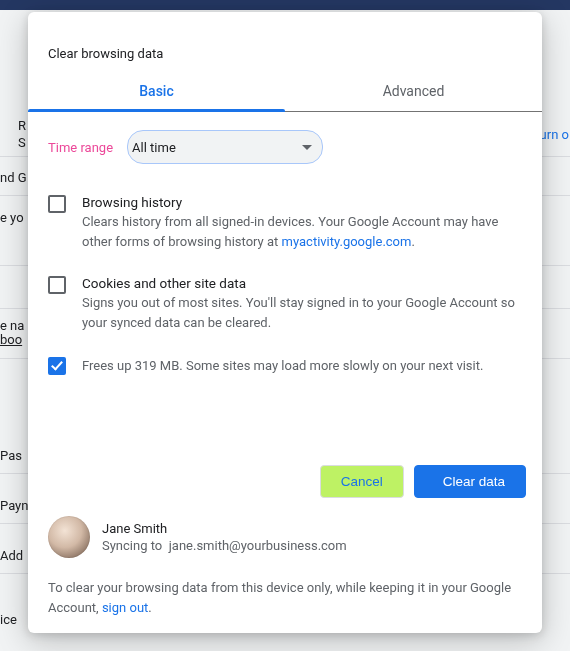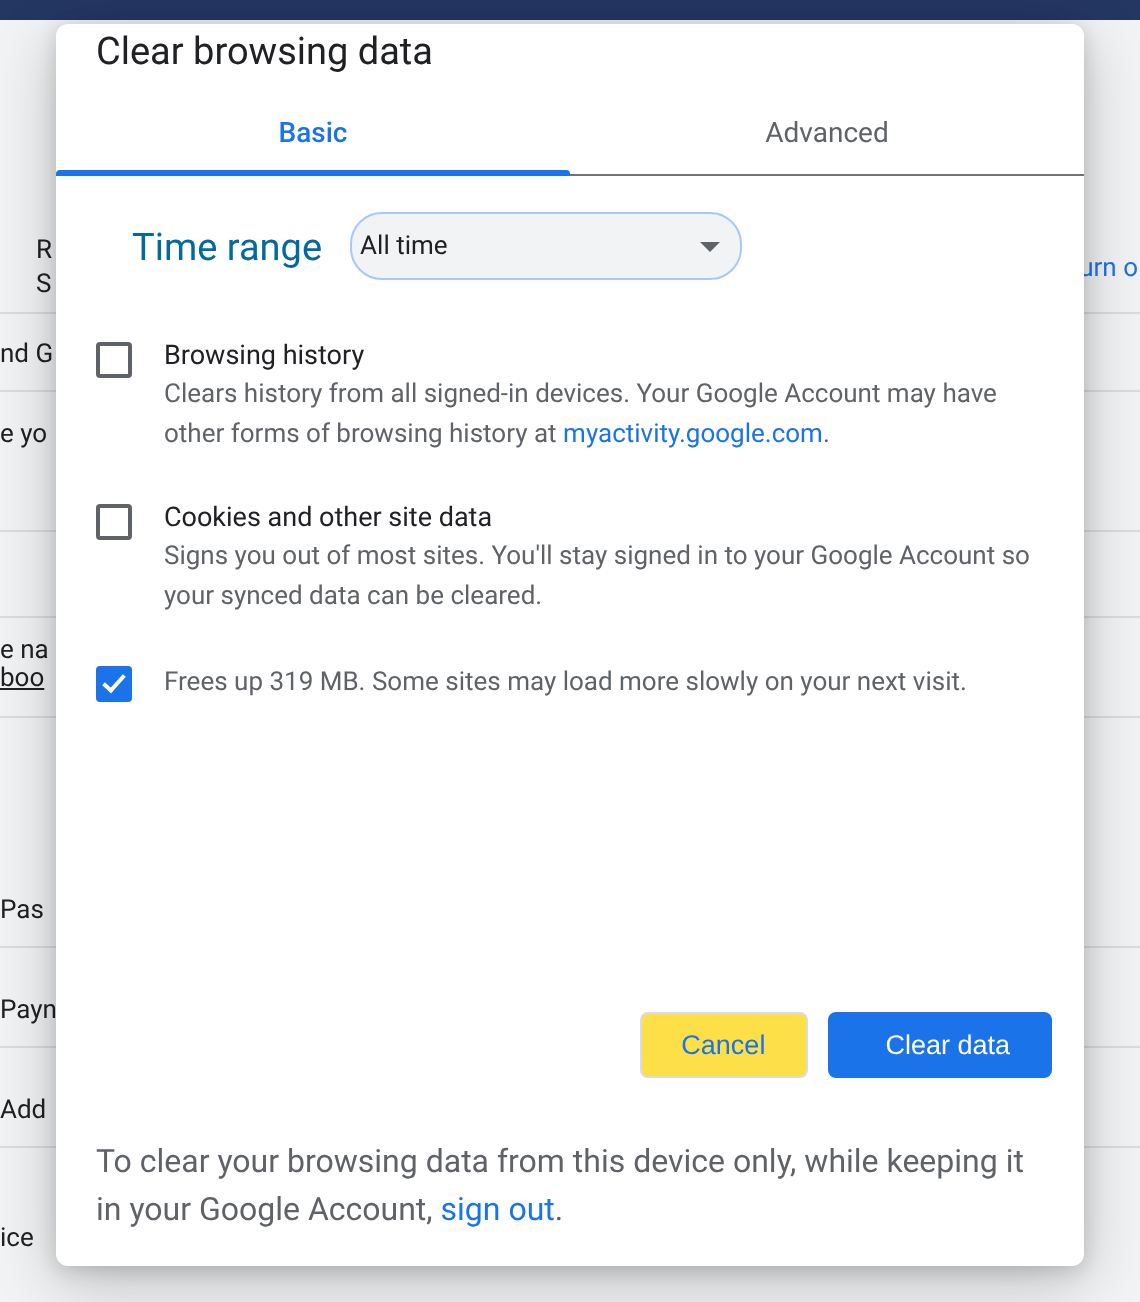--- a/index.html
+++ b/index.html
@@ -41,22 +41,22 @@
     top: 12px;
     width: 514px;
     height: 621px;
     background: #fff;
     border-radius: 6px;
     box-shadow: 0 2px 10px rgba(0,0,0,0.15), 0 8px 32px rgba(0,0,0,0.22);
     display: flex;
     flex-direction: column;
   }
   .dialog-title {
-    padding: 2px 20px 10px 20px;
-    font-size: 19px;
+    padding: 34px 20px 10px 20px;
+    font-size: 13px;
     color: #202124;
   }
   .tabs {
     display: flex;
     border-bottom: 1px solid #737373;
   }
   .tab {
     flex: 1;
     text-align: center;
     padding: 12px 0 12px 0;
@@ -83,23 +83,22 @@
     display: flex;
     flex-direction: column;
   }
   .time-row {
     display: flex;
     align-items: center;
     gap: 14px;
     margin-bottom: 18px;
   }
   .time-label {
-    color: #0369a1;
-    font-size: 19px;
-    margin-left: 18px;
+    color: #ec4899;
+    font-size: 13px;
   }
   .time-select {
     border: 1.5px solid #a8c7fa;
     border-radius: 16px;
     background: #f1f3f4;
     height: 34px;
     width: 196px;
     display: flex;
     align-items: center;
     justify-content: space-between;
@@ -161,21 +160,21 @@
     justify-content: flex-end;
     gap: 10px;
     padding: 12px 16px 14px;
   }
   .btn {
     font-size: 13.5px;
     border-radius: 4px;
     padding: 8px 20px;
     cursor: pointer;
     border: 1px solid #dadce0;
-    background: #fde047;
+    background: #bef264;
     color: #1a73e8;
     font-weight: 500;
   }
   .btn.primary {
     background: #1a73e8;
     color: #fff;
     border-color: #1a73e8;
     padding-left: 28px;
   }
   .user-row {
@@ -189,21 +188,21 @@
     border-radius: 50%;
     background: radial-gradient(circle at 40% 35%, #f3e3d5 0%, #d2b9a6 45%, #8b7363 80%);
     flex: 0 0 42px;
     box-shadow: inset 0 0 0 1px rgba(0,0,0,0.05);
   }
   .user-text { font-size: 13px; }
   .user-name { color: #202124; }
   .user-sub { color: #5f6368; margin-top: 2px; }
   .footer-text {
     padding: 16px 20px 16px 20px;
-    font-size: 16px;
+    font-size: 13px;
     color: #5f6368;
     line-height: 1.5;
   }
 </style>
 </head>
 <body>
 
 <div class="viewport">
   <div class="bg-bar-top"></div>
 
@@ -269,18 +268,27 @@
       </div>
 
       <div style="flex:1"></div>
     </div>
 
     <div class="btn-row">
       <button class="btn">Cancel</button>
       <button class="btn primary">Clear data</button>
     </div>
 
+    <div class="user-row">
+      <div class="avatar"></div>
+      <div class="user-text">
+        <div class="user-name">Jane Smith</div>
+        <div class="user-sub">
+          <span>Syncing to</span>&nbsp;&nbsp;<span>jane.smith@yourbusiness.com</span>
+        </div>
+      </div>
+    </div>
 
     <div class="footer-text">
       <span>To clear your browsing data from this device only, while keeping it in your Google Account, </span><span class="link">sign out</span><span>.</span>
     </div>
   </div>
 </div>
 
 </body></html>

